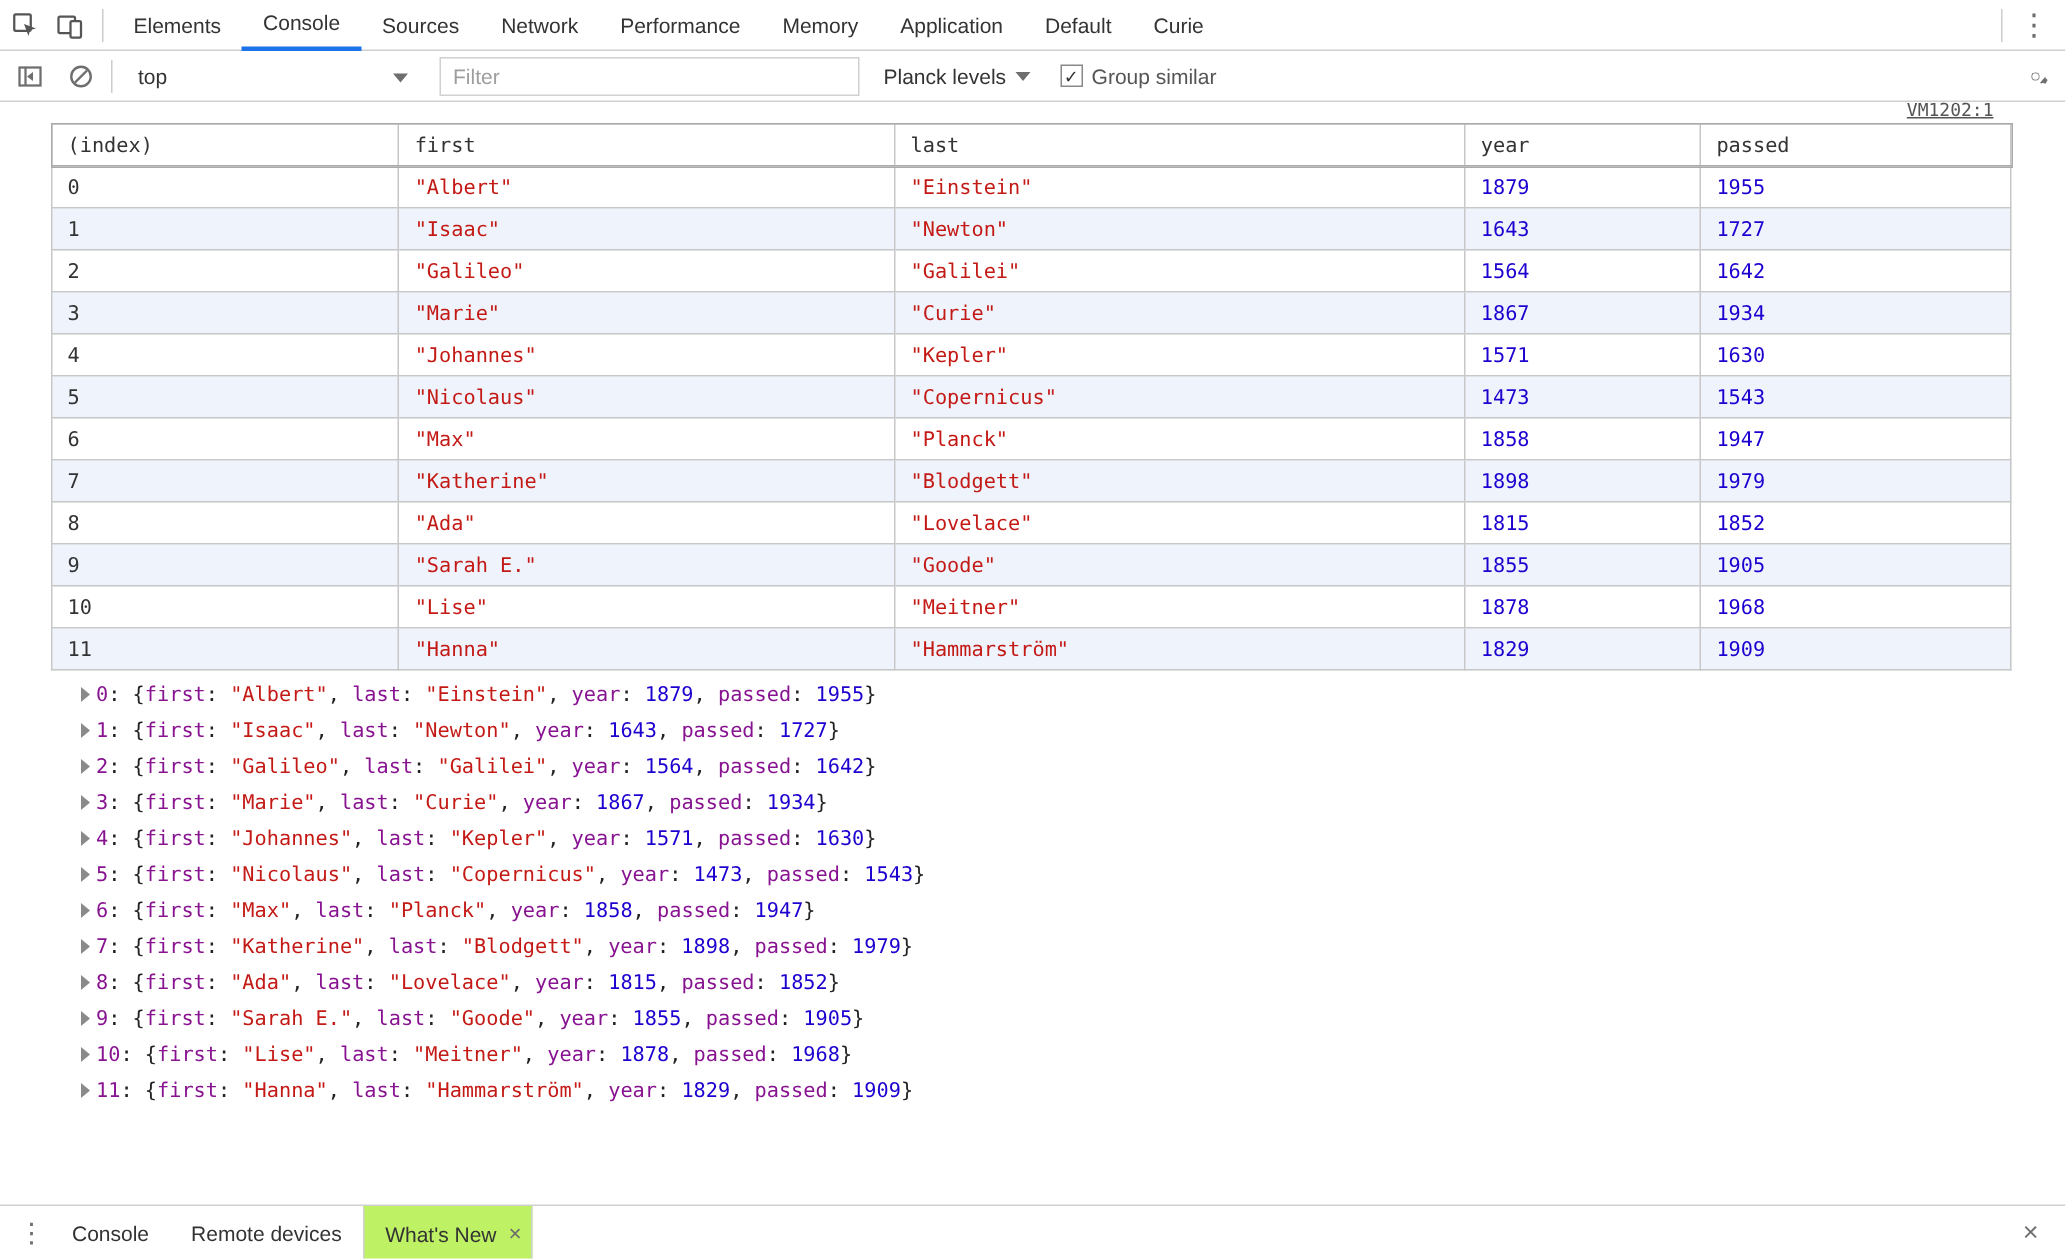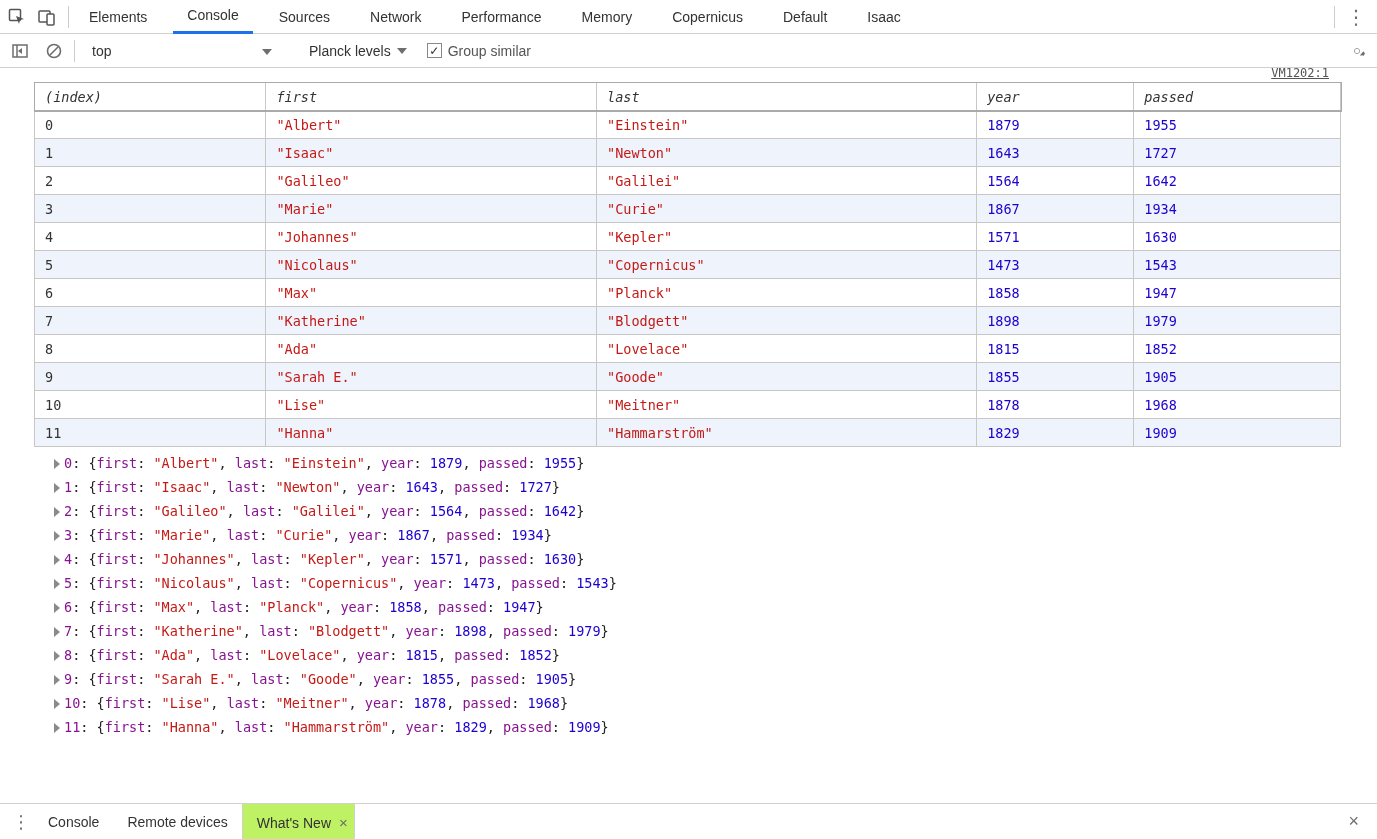--- a/index.html
+++ b/index.html
@@ -83,21 +83,21 @@
   
   .ct {
     border-collapse: collapse; width: calc(100% - 70px);
     margin: 0 24px 0 34px;
     font-family: Consolas, "Lucida Console", monospace; font-size:13.5px;
   }
   .ct th, .ct td {
     border:1px solid #c7c7c7; padding:4px 8px 4px 10px; text-align:left;
     font-weight:normal; height:28px;
   }
-  .ct thead th { background:#fff; color:#333; border-bottom:1px solid #aaa;font-style:italic;}
+  .ct thead th { background:#fff; color:#333; border-bottom:1px solid #aaa;}
   .ct thead { outline: 1px solid #aaa; }
   .ct tbody tr:nth-child(even) td { background:#eef3fc; }
   .str { color:#c41a16; }
   .num { color:#1c00cf;margin-top:27px; }
   .idx { color:#333; }
 
   
   .arr-block { padding: 4px 0 4px 34px; font-family: Consolas, monospace; font-size:13.5px; line-height:24px;}
   .arr-head { color:#222; }
   .disclose { display:inline-block; width:0; height:0; margin-right:4px;
@@ -153,30 +153,30 @@
         <path d="M8 8 L16 11 L12 12 L11 16 Z" fill="#555" stroke="none"></path>
       </svg>
     </div>
     <div class="icon-btn">
       <svg width="18" height="18" viewBox="0 0 18 18" stroke="#555" fill="none" stroke-width="1.5">
         <rect x="1" y="3" width="11" height="11" rx="1"></rect>
         <rect x="9" y="6" width="7" height="11" rx="1" fill="#fff"></rect>
       </svg>
     </div>
     <div class="vdiv"></div>
-    <div id="main-tabs-container" style="display:flex;gap:12px;">
+    <div id="main-tabs-container" style="display:flex;">
         <div class="tab">Elements</div>
         <div class="tab active">Console</div>
         <div class="tab">Sources</div>
         <div class="tab">Network</div>
         <div class="tab">Performance</div>
         <div class="tab">Memory</div>
-        <div class="tab">Copernicus</div>
+        <div class="tab">Application</div>
         <div class="tab">Default</div>
-        <div class="tab">Isaac</div>
+        <div class="tab">Curie</div>
       </div>
     <div class="spacer"></div>
     <div class="vdiv"></div>
     <div class="icon-btn" style="font-size:20px;color:#6e6e6e;">⋮</div>
   </div>
 
   <div class="console-toolbar">
     <div class="tb-btn">
       <svg width="16" height="14" viewBox="0 0 16 14" stroke="#6e6e6e" fill="none" stroke-width="1.5">
         <rect x="1" y="1" width="14" height="12"></rect>
@@ -188,20 +188,21 @@
       <svg width="16" height="16" viewBox="0 0 16 16" stroke="#6e6e6e" fill="none" stroke-width="1.6">
         <circle cx="8" cy="8" r="6.5"></circle>
         <path d="M4 12 L12 4"></path>
       </svg>
     </div>
     <div class="vdiv"></div>
     <div class="context-select">
       <span>top</span>
     </div>
     <div style="width:12px;"></div>
+    <input class="filter-input" placeholder="Filter" style="">
     <div class="levels">
       <span>Planck levels</span>
       <span class="tri"></span>
     </div>
     <div class="group-similar">
       <span class="checkbox">✓</span>
       <span>Group similar</span>
     </div>
     <div class="tb-btn gear">
       <svg width="18" height="18" viewBox="0 0 18 18" fill="#6e6e6e">

